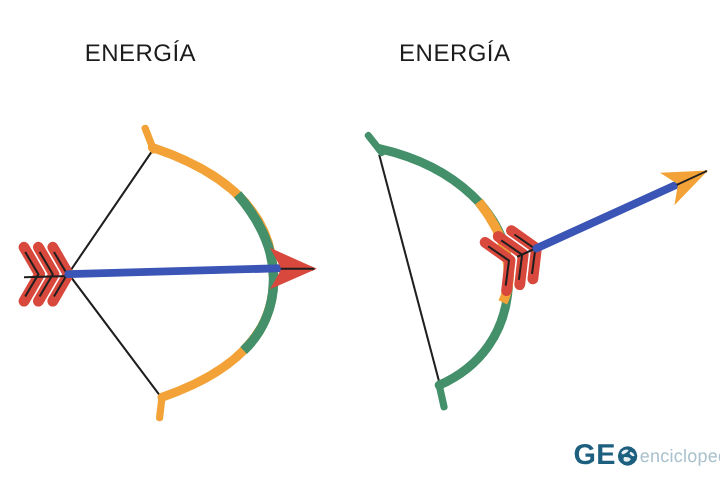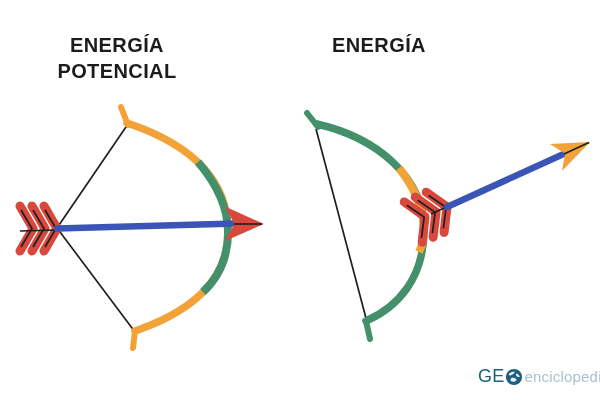--- a/index.html
+++ b/index.html
@@ -7,56 +7,55 @@
     position:relative;
     width:600px;height:400px;
     background:var(--c-background,#fff);
     overflow:hidden;
     font-family:"Liberation Sans", sans-serif;
   }
   .scene{position:absolute;left:0;top:0;width:600px;height:400px;}
   .title{
     position:absolute;top:32px;width:200px;
     text-align:center;
-    font-weight:700;font-size:20px;line-height:26px;
+    font-weight:400;font-size:20px;line-height:26px;
     letter-spacing:0.4px;
     color:var(--c-title-text,#1c1c1c);
   }
   .title-left{left:17px;}
   .title-right{left:279px;}
   .title-line{display:block;}
   .stroke-orange{stroke:var(--c-bow-orange,#F2A237);fill:none;}
   .stroke-green{stroke:var(--c-bow-green,#43906A);fill:none;}
   .stroke-blue{stroke:var(--c-arrow-blue,#3A55B5);fill:none;}
   .stroke-red{stroke:var(--c-arrow-red,#D8483C);fill:none;}
   .stroke-line{stroke:var(--c-line-black,#1f1f1f);fill:none;}
   .fill-red{fill:var(--c-arrow-red,#D8483C);stroke:none;}
   .fill-orange{fill:var(--c-bow-orange,#F2A237);stroke:none;}
   .logo{
     position:absolute;left:478px;top:366px;
     display:flex;align-items:center;
   }
   .logo-bold{
-    font-size:18px;font-weight:400;letter-spacing:0.2px;
+    font-size:24px;font-weight:700;letter-spacing:0.2px;
     color:var(--c-logo-dark,#1D5F7E);
   }
   .globe{width:18px;height:18px;margin:0 1px;}
   .logo-light{
     font-size:15px;font-weight:400;letter-spacing:0.2px;
     color:var(--c-logo-light,#A9C2CD);
   }
 </style>
 </head>
 <body>
 
 <div class="canvas">
 
   <div class="title title-left">
     <span class="title-line">ENERGÍA</span>
-    <span class="title-line">POTENCIAL</span>
   </div>
   <div class="title title-right">
     <span class="title-line">ENERGÍA</span>
   </div>
 
   <svg class="scene" viewBox="0 0 600 400">
 
     <g>
       <polyline class="stroke-line" stroke-width="1.7" points="128,124 57,228 135,332"></polyline>
       <path class="stroke-orange" stroke-width="7.5" stroke-linecap="round" d="M127,123 C196,146 228,183 228,232 C228,278 196,310 135,331"></path>

